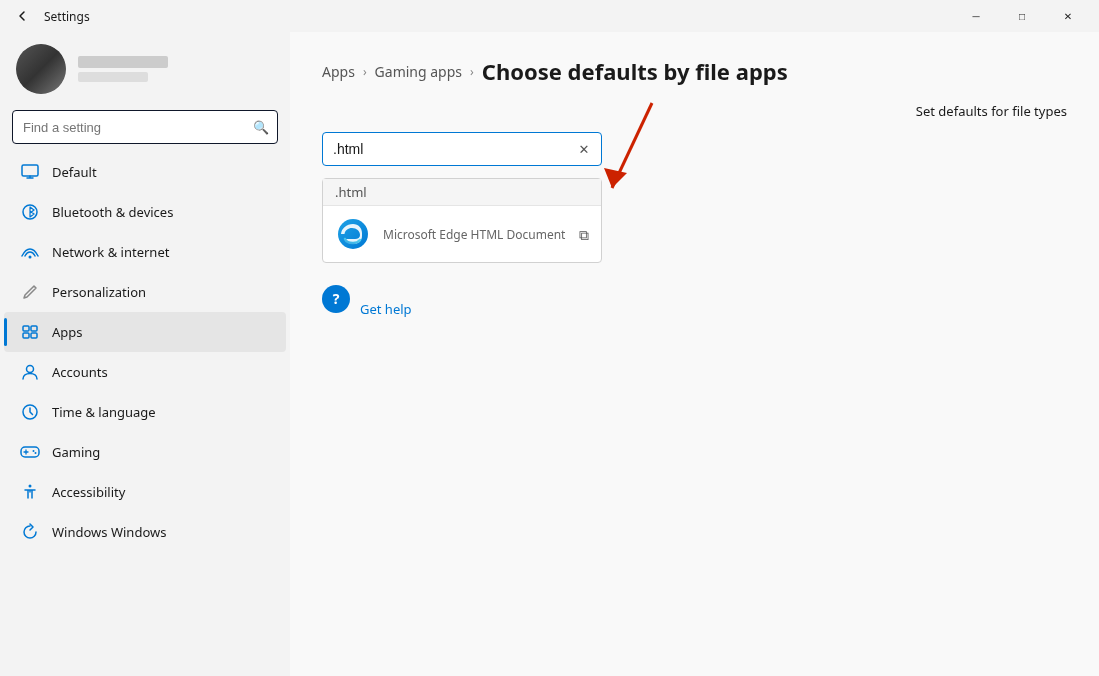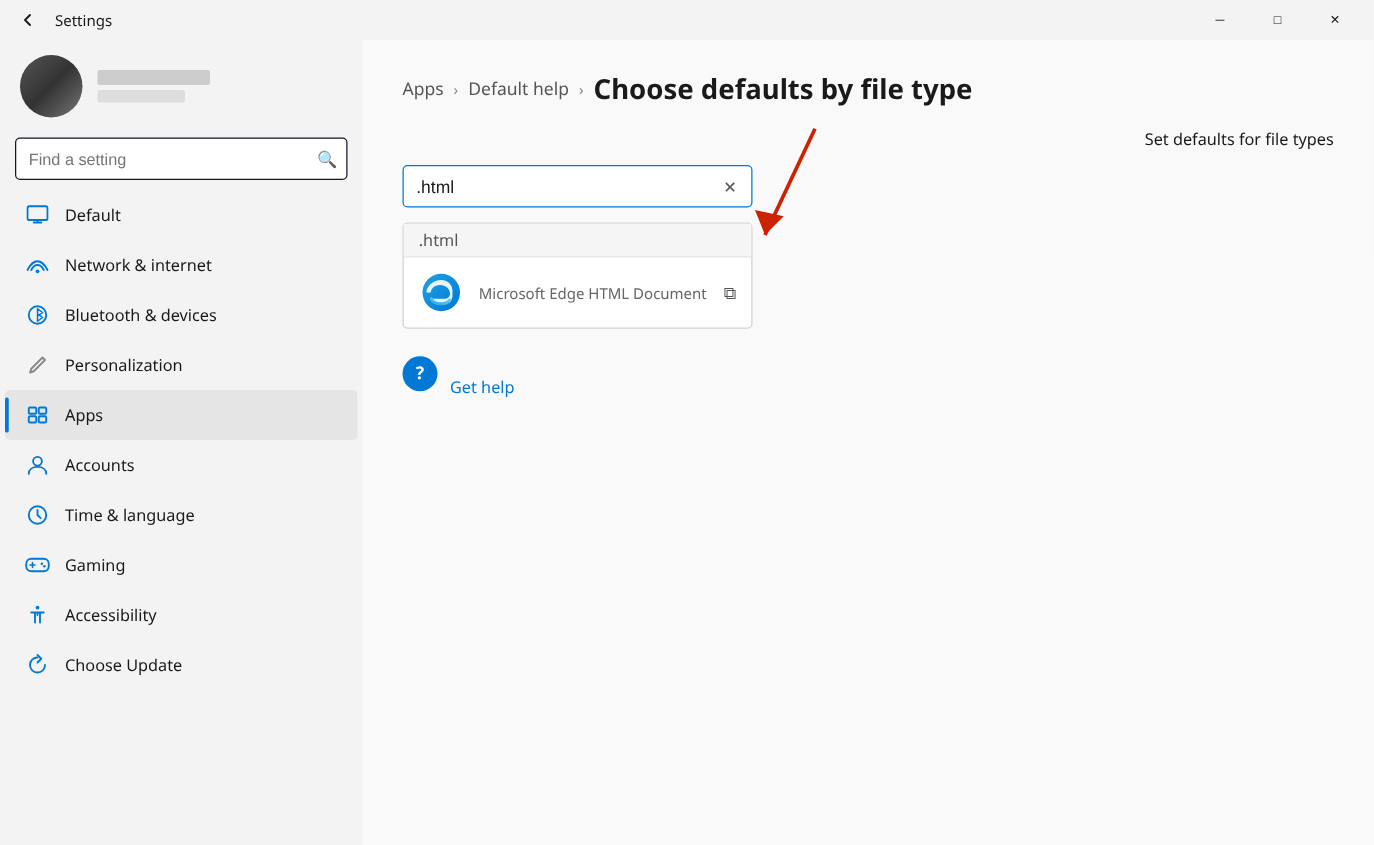--- a/index.html
+++ b/index.html
@@ -392,38 +392,38 @@
       <div class="nav-icon icon-system">
         <svg width="18" height="18" viewBox="0 0 18 18" fill="none">
           <rect x="1" y="2" width="16" height="11" rx="1.5" stroke="#0078d4" stroke-width="1.5" fill="none"></rect>
           <path d="M6 15h6M9 13v2" stroke="#0078d4" stroke-width="1.5" stroke-linecap="round"></path>
         </svg>
       </div>
       <span class="nav-label">Default</span>
     </div>
 
     <div class="nav-item">
-      <div class="nav-icon icon-network">
-        <svg width="18" height="18" viewBox="0 0 18 18" fill="none">
-          <path d="M1 13C3.5 8 7 6 9 6C11 6 14.5 8 17 13" stroke="#0078d4" stroke-width="1.5" stroke-linecap="round" fill="none"></path>
-          <path d="M4 13C5.5 10 7 9 9 9C11 9 12.5 10 14 13" stroke="#0078d4" stroke-width="1.5" stroke-linecap="round" fill="none"></path>
-          <circle cx="9" cy="14" r="1.5" fill="#0078d4"></circle>
-        </svg>
-      </div>
-      <span class="nav-label">Network &amp; internet</span>
-    </div>
-
-    <div class="nav-item">
       <div class="nav-icon icon-bluetooth">
         <svg width="16" height="18" viewBox="0 0 16 18" fill="none">
           <circle cx="8" cy="9" r="7" stroke="#0078d4" stroke-width="1.5" fill="none"></circle>
           <path d="M8 4v10M8 4l4 3-4 3M8 14l4-3-4-3" stroke="#0078d4" stroke-width="1.2" stroke-linecap="round"></path>
         </svg>
       </div>
       <span class="nav-label">Bluetooth &amp; devices</span>
+    </div>
+
+    <div class="nav-item">
+      <div class="nav-icon icon-network">
+        <svg width="18" height="18" viewBox="0 0 18 18" fill="none">
+          <path d="M1 13C3.5 8 7 6 9 6C11 6 14.5 8 17 13" stroke="#0078d4" stroke-width="1.5" stroke-linecap="round" fill="none"></path>
+          <path d="M4 13C5.5 10 7 9 9 9C11 9 12.5 10 14 13" stroke="#0078d4" stroke-width="1.5" stroke-linecap="round" fill="none"></path>
+          <circle cx="9" cy="14" r="1.5" fill="#0078d4"></circle>
+        </svg>
+      </div>
+      <span class="nav-label">Network &amp; internet</span>
     </div>
 
     <div class="nav-item">
       <div class="nav-icon icon-personalization">
         <svg width="18" height="18" viewBox="0 0 18 18" fill="none">
           <path d="M13 3l2 2-9 9-3 1 1-3L13 3z" stroke="#888" stroke-width="1.5" stroke-linecap="round" stroke-linejoin="round" fill="none"></path>
         </svg>
       </div>
       <span class="nav-label">Personalization</span>
     </div>
@@ -483,32 +483,32 @@
     </div>
 
 
     <div class="nav-item">
       <div class="nav-icon icon-update">
         <svg width="18" height="18" viewBox="0 0 18 18" fill="none">
           <path d="M15 9A6 6 0 1 1 9 3" stroke="#0078d4" stroke-width="1.5" stroke-linecap="round" fill="none"></path>
           <path d="M9 1l3 3-3 3" stroke="#0078d4" stroke-width="1.5" stroke-linecap="round" stroke-linejoin="round" fill="none"></path>
         </svg>
       </div>
-      <span class="nav-label">Choose Update</span>
+      <span class="nav-label">Windows Windows</span>
     </div>
   </div>
 
   <div class="content">
 
     <div class="breadcrumb">
       <span class="breadcrumb-item">Apps</span>
       <span class="breadcrumb-separator">›</span>
-      <span class="breadcrumb-item">Default help</span>
+      <span class="breadcrumb-item">Gaming apps</span>
       <span class="breadcrumb-separator">›</span>
-      <span class="breadcrumb-current">Choose defaults by file type</span>
+      <span class="breadcrumb-current">Choose defaults by file apps</span>
     </div>
 
     <p class="section-label">Set defaults for file types</p>
 
     <div class="content-wrapper">
       <div class="search-filter-box">
         <input class="filter-input" type="text" value=".html" style="">
         <button class="filter-clear">✕</button>
       </div>
 

